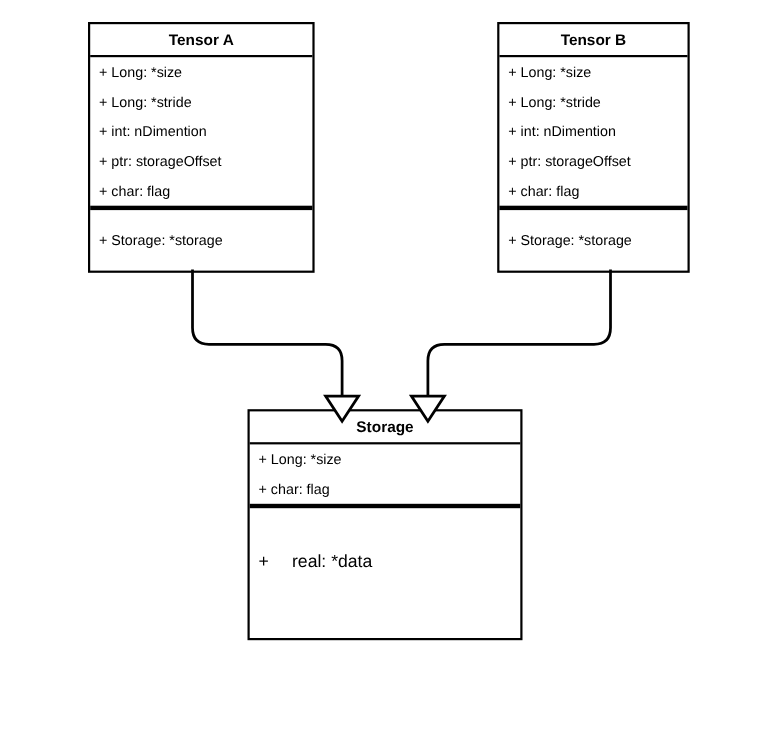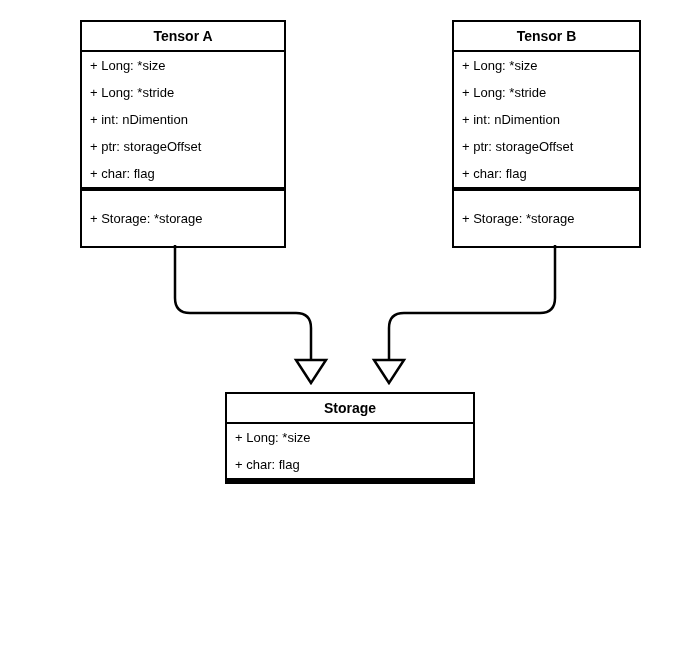--- a/index.html
+++ b/index.html
@@ -61,37 +61,41 @@
   <div class="attrs">
     <div class="attr">+ Long: *size</div>
     <div class="attr">+ Long: *stride</div>
     <div class="attr">+ int:  nDimention</div>
     <div class="attr">+ ptr: storageOffset</div>
     <div class="attr">+ char: flag</div>
   </div>
   <div class="single-attr">+ Storage: *storage</div>
 </div>
 
-<div class="class-box" style="left:452px; top:20px; width:189px;">
+<div class="class-box" style="left:452px; top:20px; width:175px;">
   <div class="class-title">Tensor B</div>
   <div class="attrs">
     <div class="attr">+ Long: *size</div>
     <div class="attr">+ Long: *stride</div>
     <div class="attr">+ int:  nDimention</div>
     <div class="attr">+ ptr: storageOffset</div>
     <div class="attr">+ char: flag</div>
   </div>
   <div class="single-attr">+ Storage: *storage</div>
 </div>
 
-<div class="class-box" style="left:225px; top:392px; width:250px;">
+<div class="class-box" style="left:225px; top:372px; width:250px;">
   <div class="class-title">Storage</div>
   <div class="attrs">
     <div class="attr">+ Long: *size</div>
     <div class="attr">+ char: flag</div>
+  </div>
+  <div class="big-attr">
+    <span class="plus">+</span>
+    <span>real: *data</span>
   </div>
 </div>
 
 <svg class="connectors">
 
   <g>
     <path d="M 175 245 L 175 298 Q 175 313 190 313 L 296 313 Q 311 313 311 328 L 311 360" fill="none" stroke="#000" stroke-width="2.5"></path>
 
     <path d="M 311 383 L 296 360 L 326 360 Z" fill="#fff" stroke="#000" stroke-width="2.5"></path>
   </g>

